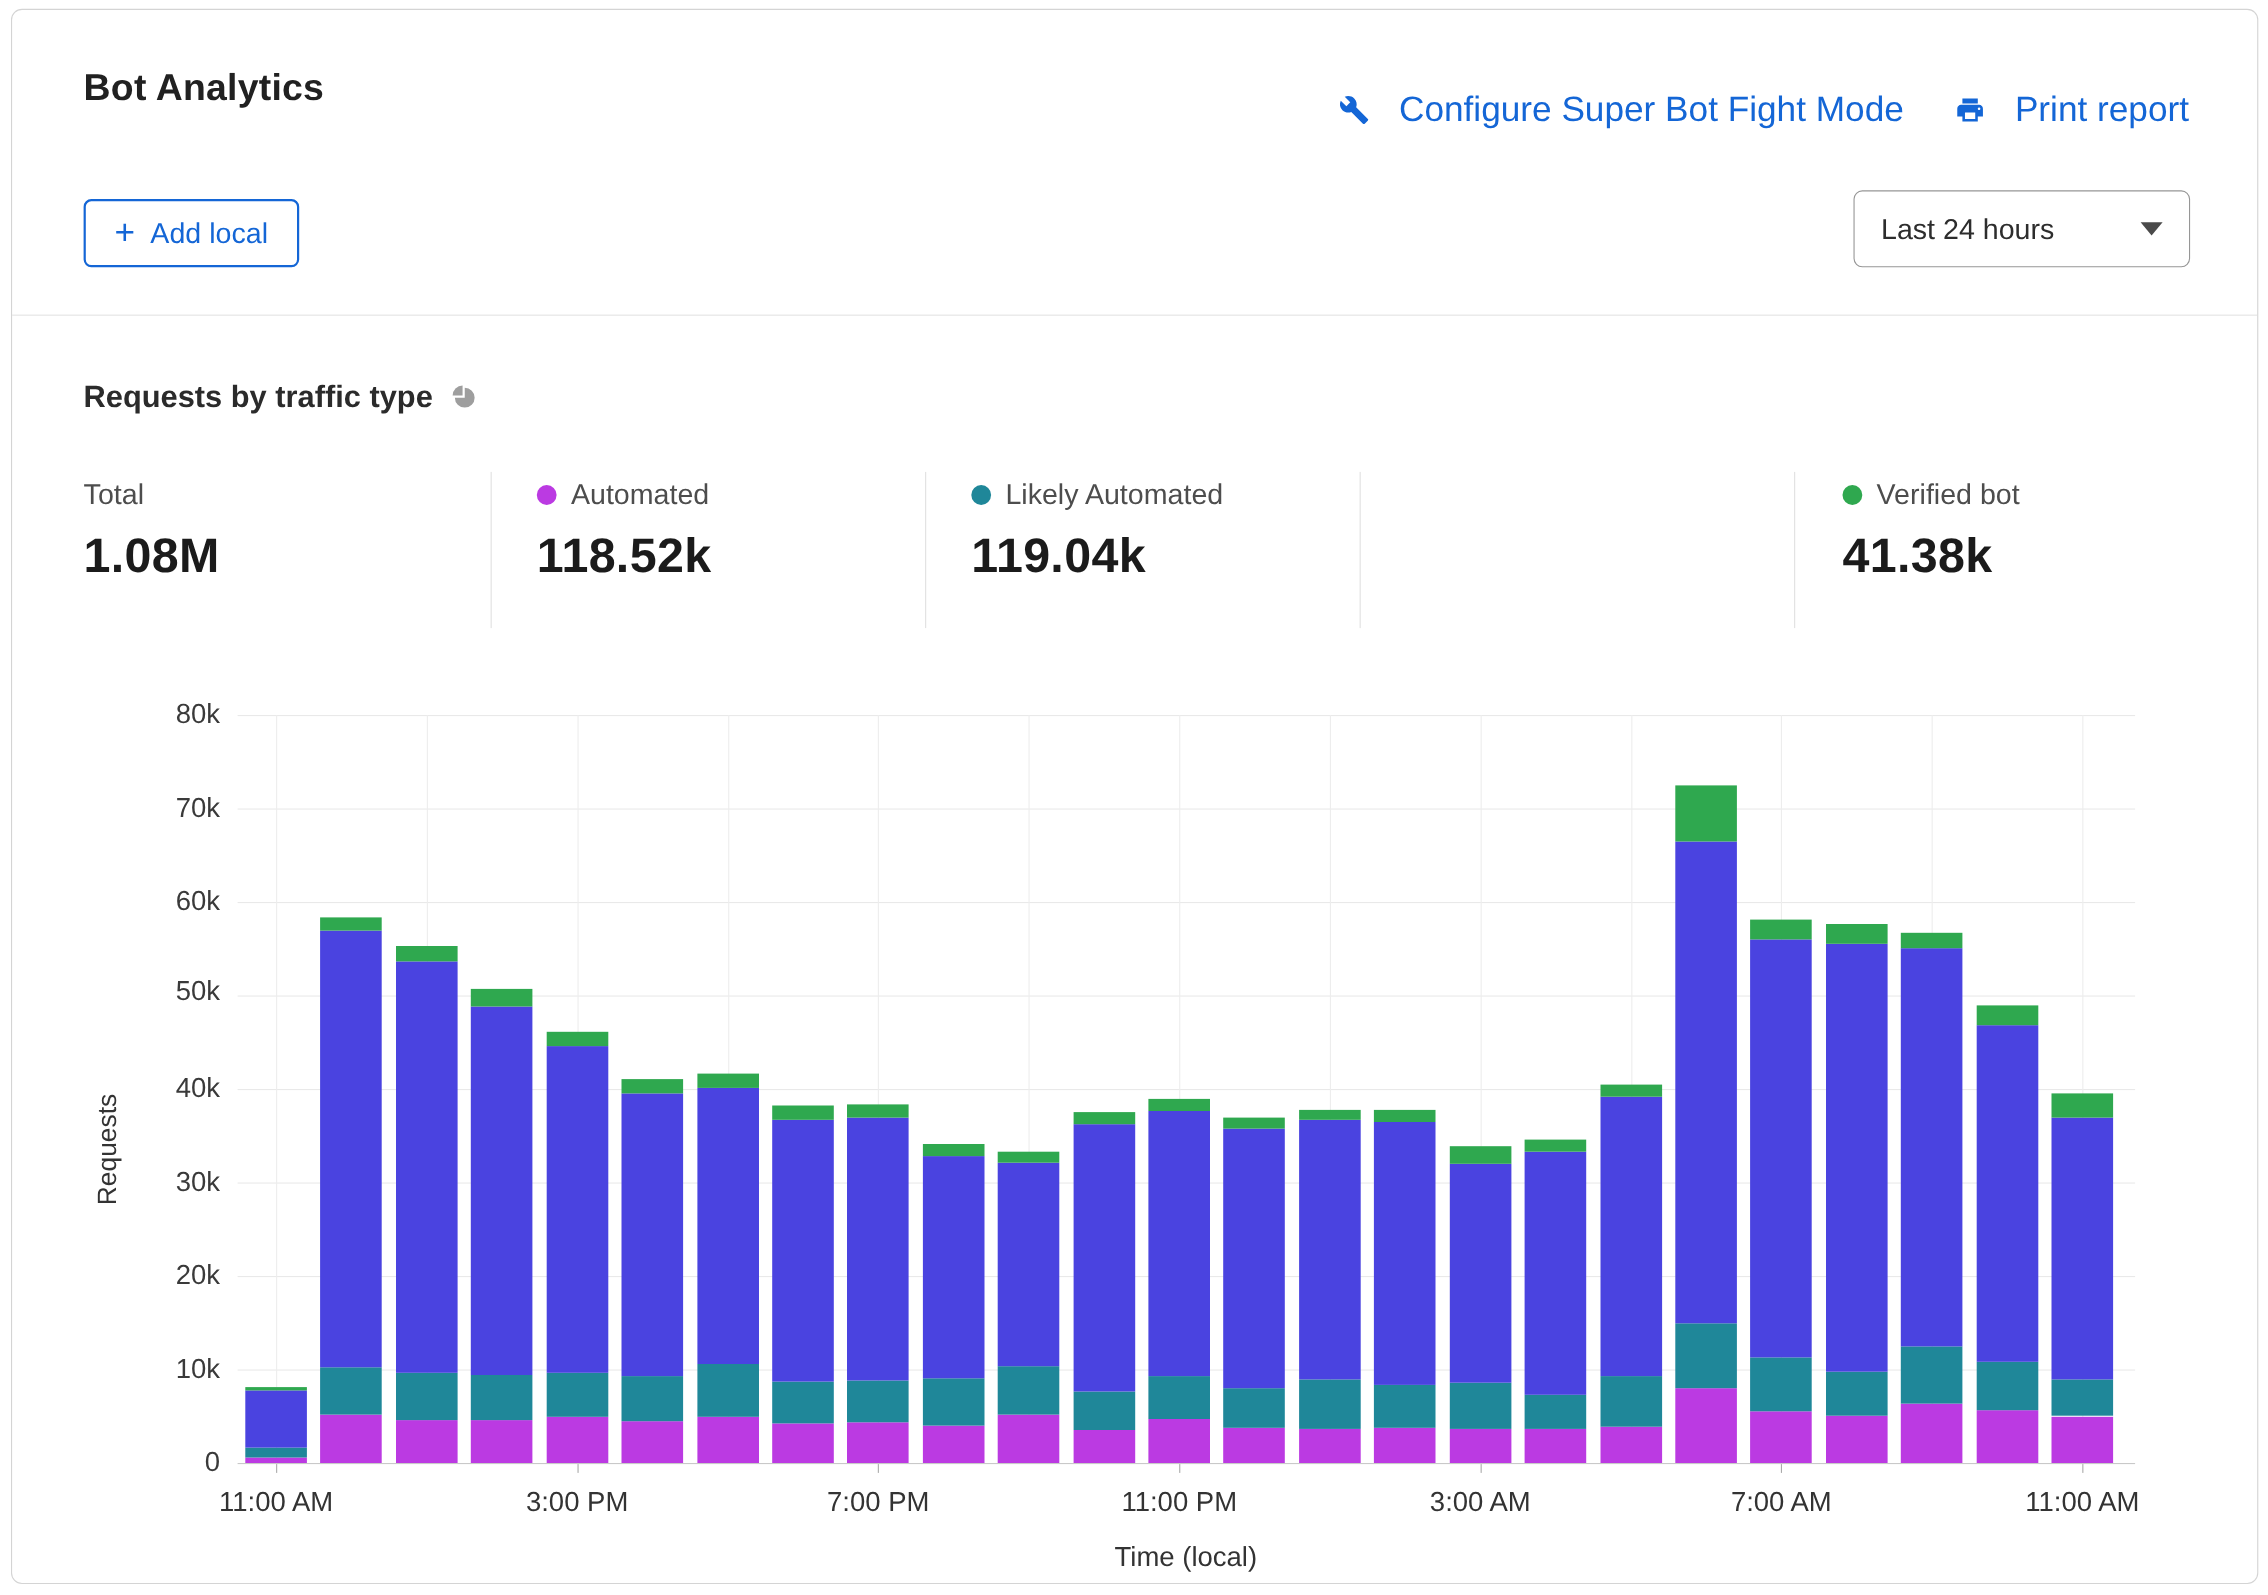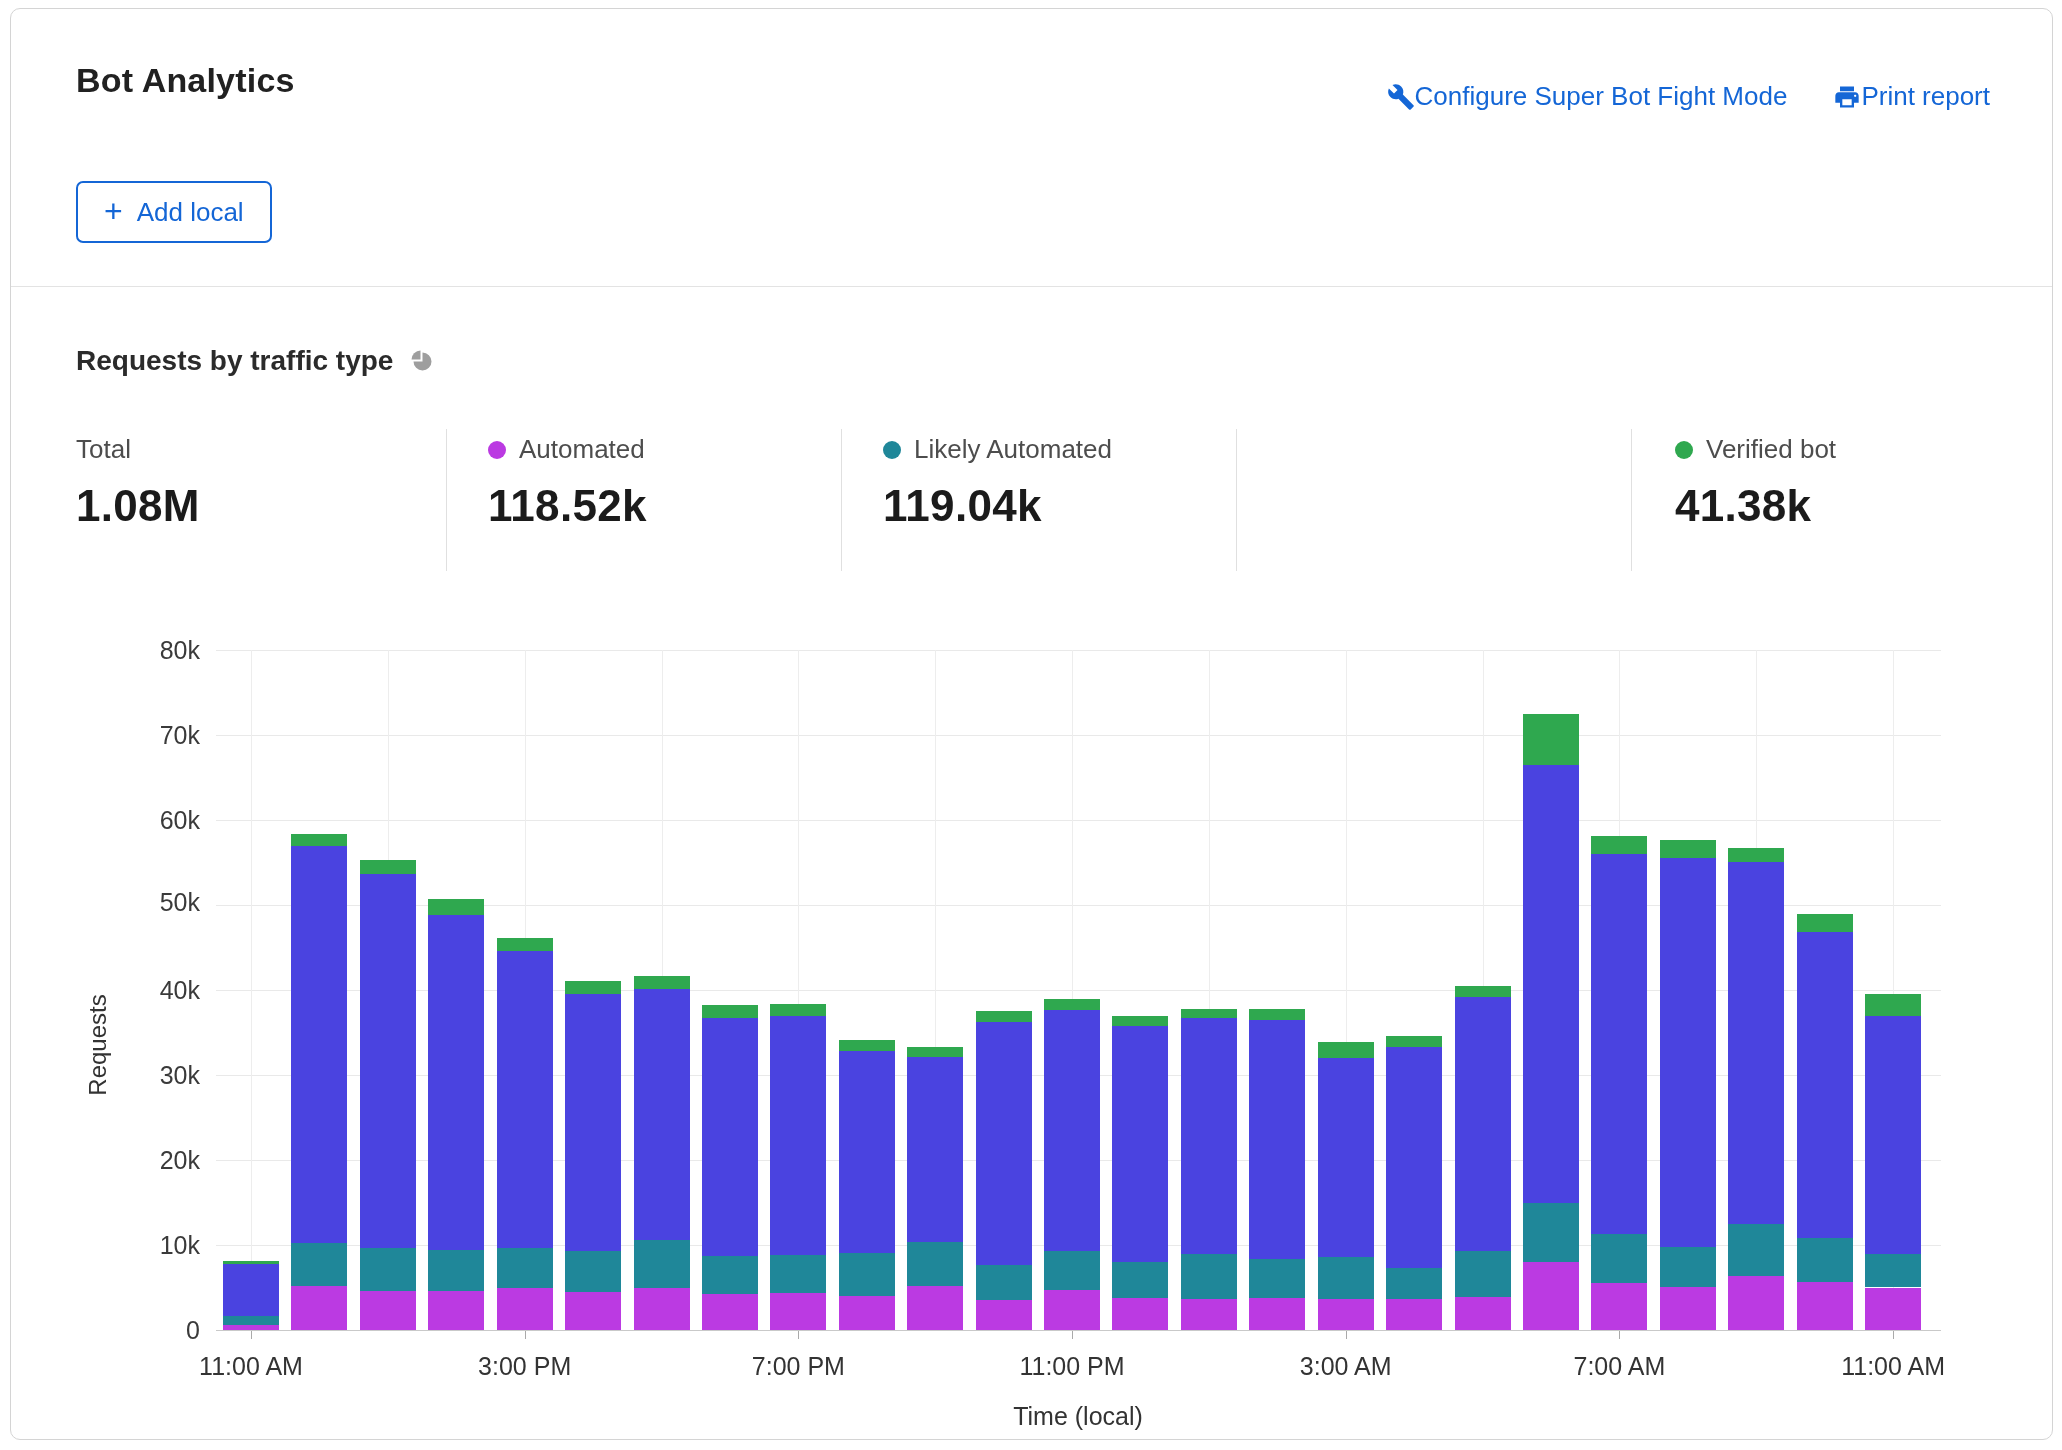--- a/index.html
+++ b/index.html
@@ -1,21 +1,21 @@
 <!DOCTYPE html>
 <html><head>
 <meta charset="utf-8">
 <style>
   * { margin:0; padding:0; box-sizing:border-box; }
   html,body { width:2062px; height:1450px; background:#fff; font-family:"Liberation Sans", sans-serif; overflow:hidden; }
   .card { position:absolute; left:10px; top:8px; width:2043px; height:1432px; background:#fff;
           border:1px solid #d4d4d4; border-radius:10px; }
   .page-title { position:absolute; left:65px; top:52px; font-size:34px; font-weight:700; color:#212121; letter-spacing:.2px; }
   .header-links { position:absolute; right:62px; top:72px; display:flex; gap:46px; align-items:center; }
-  .hlink { display:flex; align-items:center; gap:0; color:#1466d6; font-size:26px; cursor:pointer; }
+  .hlink { display:flex; align-items:center; gap:27px; color:#1466d6; font-size:32px; cursor:pointer; }
   .hlink svg { width:28px; height:28px; fill:#1466d6; }
   .add-filter { position:absolute; left:65px; top:172px; height:62px; padding:0 26px; display:inline-flex; align-items:center; gap:14px;
                 border:2px solid #1466d6; border-radius:7px; background:#fff; color:#1466d6; font-size:26px; cursor:pointer;
                 font-family:"Liberation Sans", sans-serif; }
   .add-filter .plus { font-size:32px; font-weight:400; line-height:1; margin-top:-3px; }
   .time-range { position:absolute; right:61px; top:164px; width:306px; height:70px; border:1px solid #969696; border-radius:8px;
                 background:#fff; display:flex; align-items:center; padding:0 24px; font-size:26px; color:#2d2d2d; cursor:pointer; }
   .caret { margin-left:auto; width:0; height:0; border-left:10px solid transparent; border-right:10px solid transparent;
            border-top:12px solid #4a4a4a; }
   .hr { position:absolute; left:0; top:277px; width:100%; height:1px; background:#e3e3e3; }
@@ -60,20 +60,24 @@
         </svg>
       <span>Print report</span>
     </div>
   </div>
 
   <button class="add-filter">
     <span class="plus">+</span>
     <span>Add local</span>
   </button>
 
+  <div class="time-range">
+    <span>Last 24 hours</span>
+    <span class="caret"></span>
+  </div>
 
   <div class="hr"></div>
 
   <div class="section-title-row">
     <span class="section-title">Requests by traffic type</span>
     <svg viewBox="0 0 27 27">
       <path d="M13.5 4.5 A9 9 0 1 1 4.5 13.5 L13.5 13.5 Z"></path>
       <path d="M11.5 2.5 A9 9 0 0 0 2.5 11.5 L11.5 11.5 Z"></path>
     </svg>
   </div>

